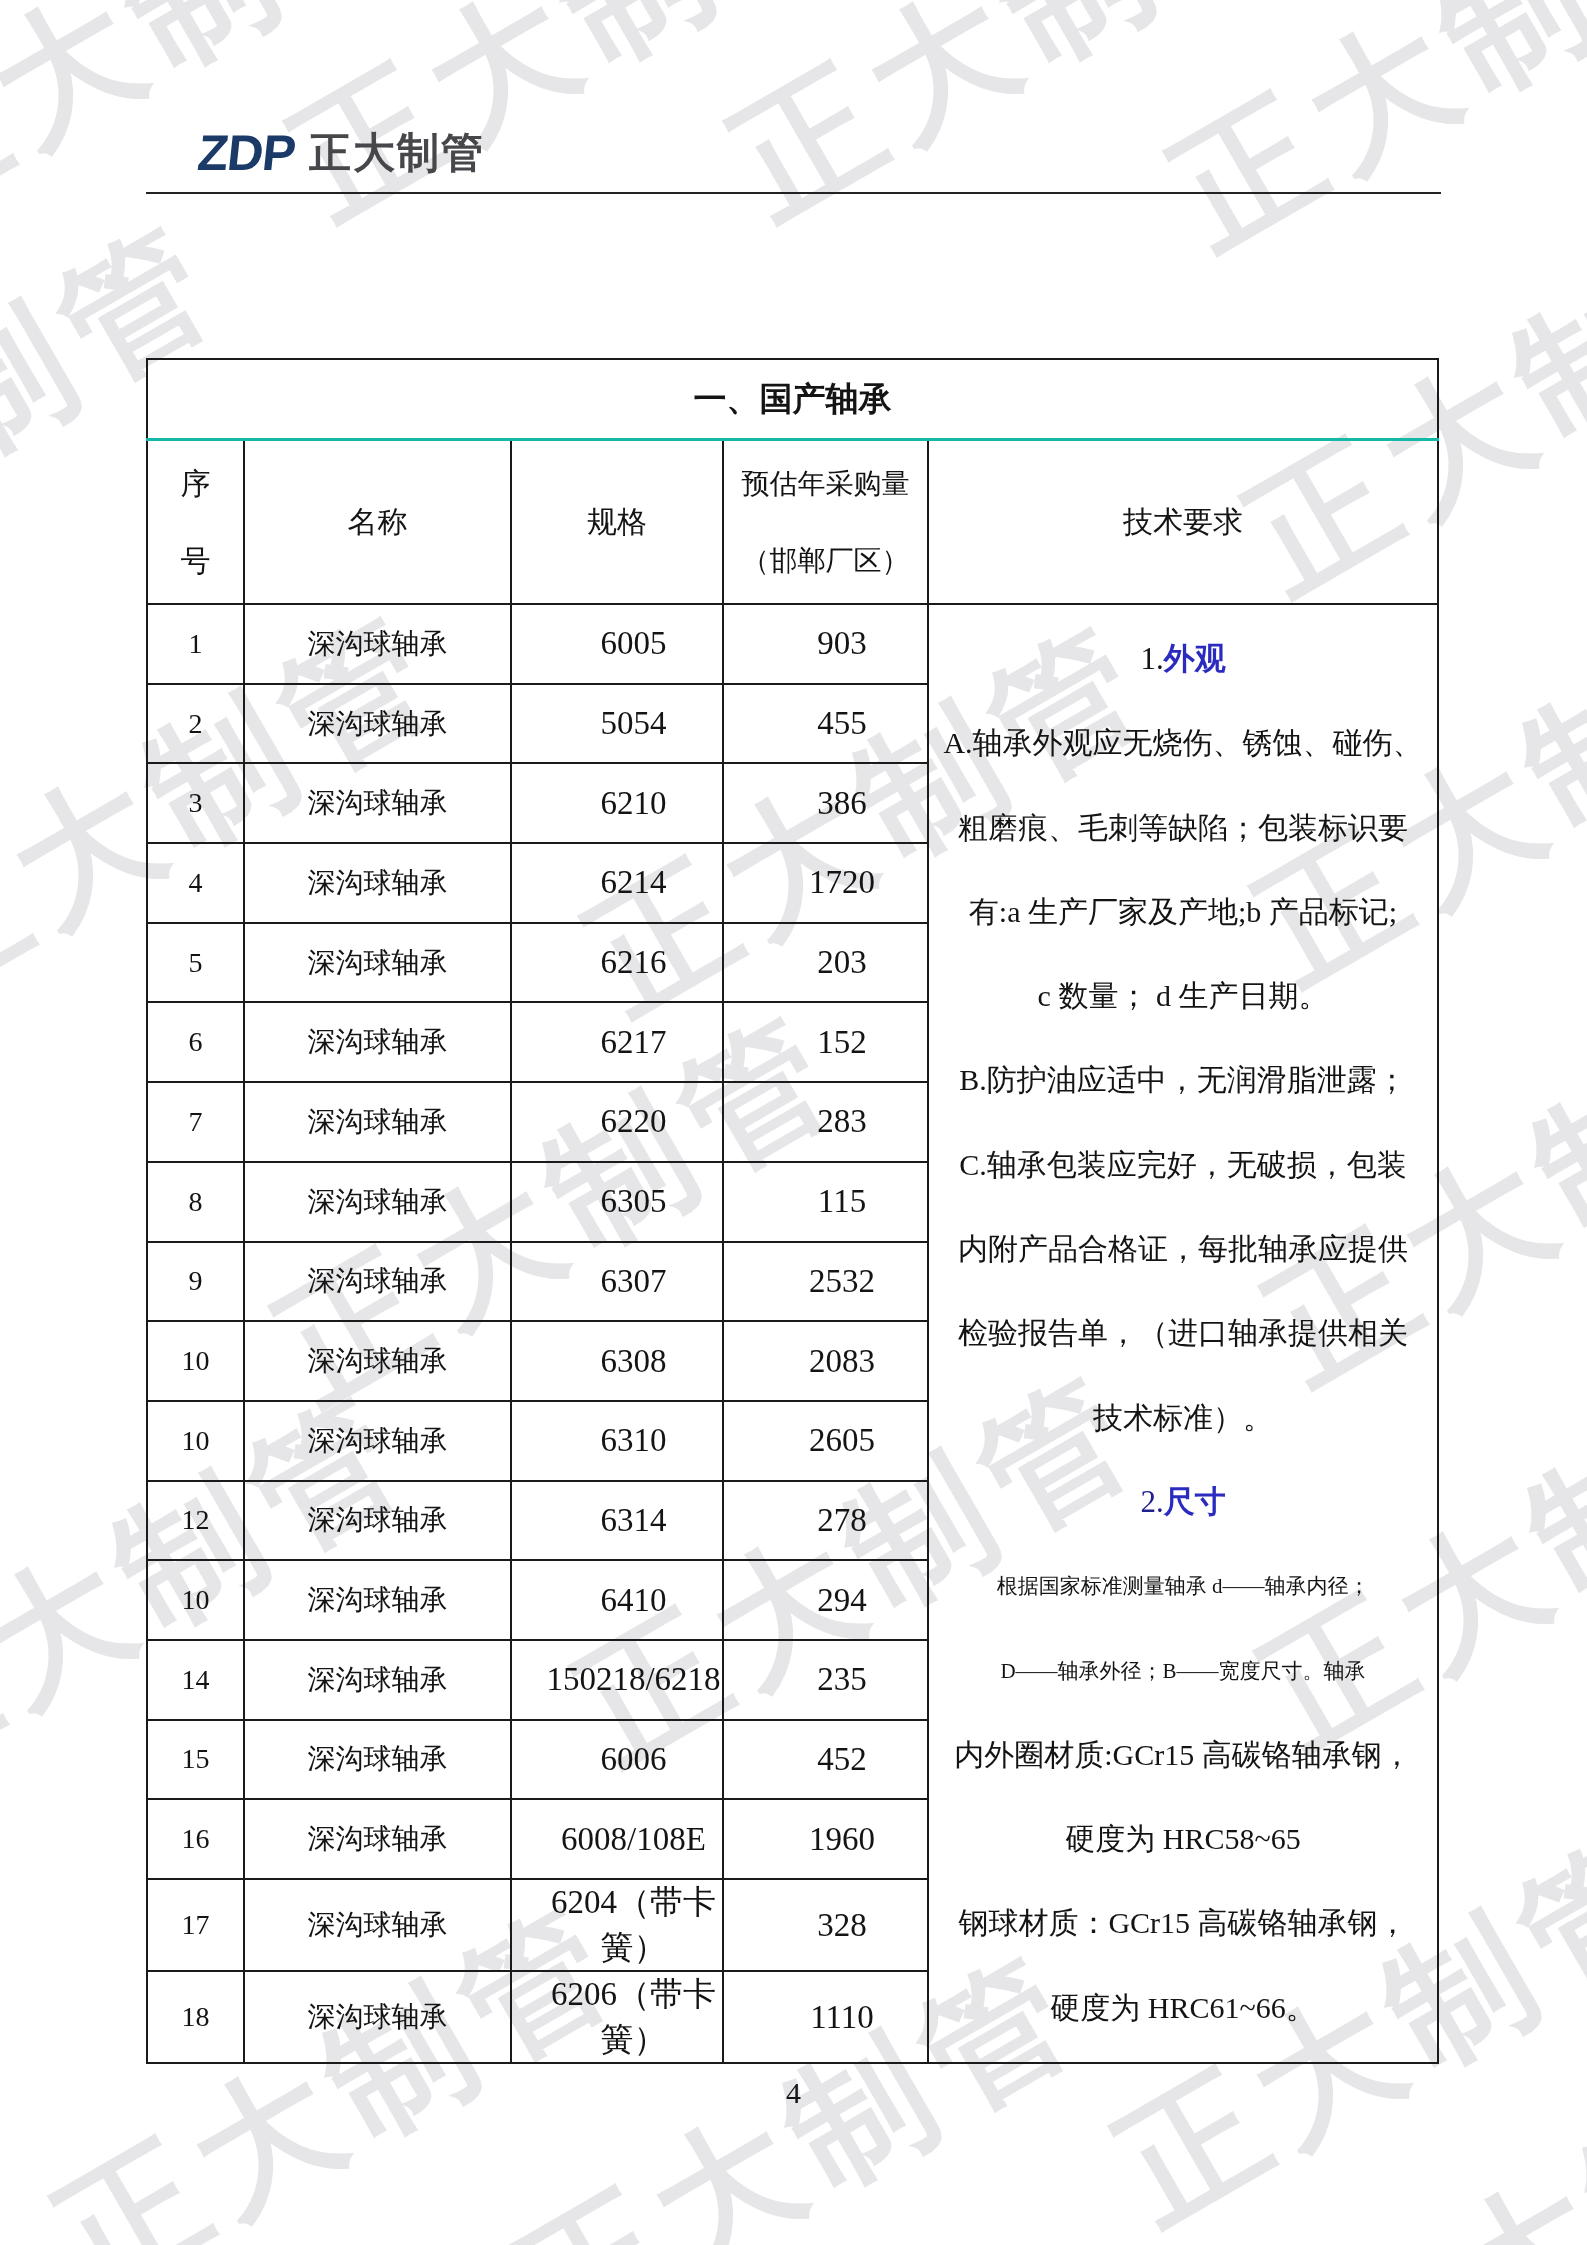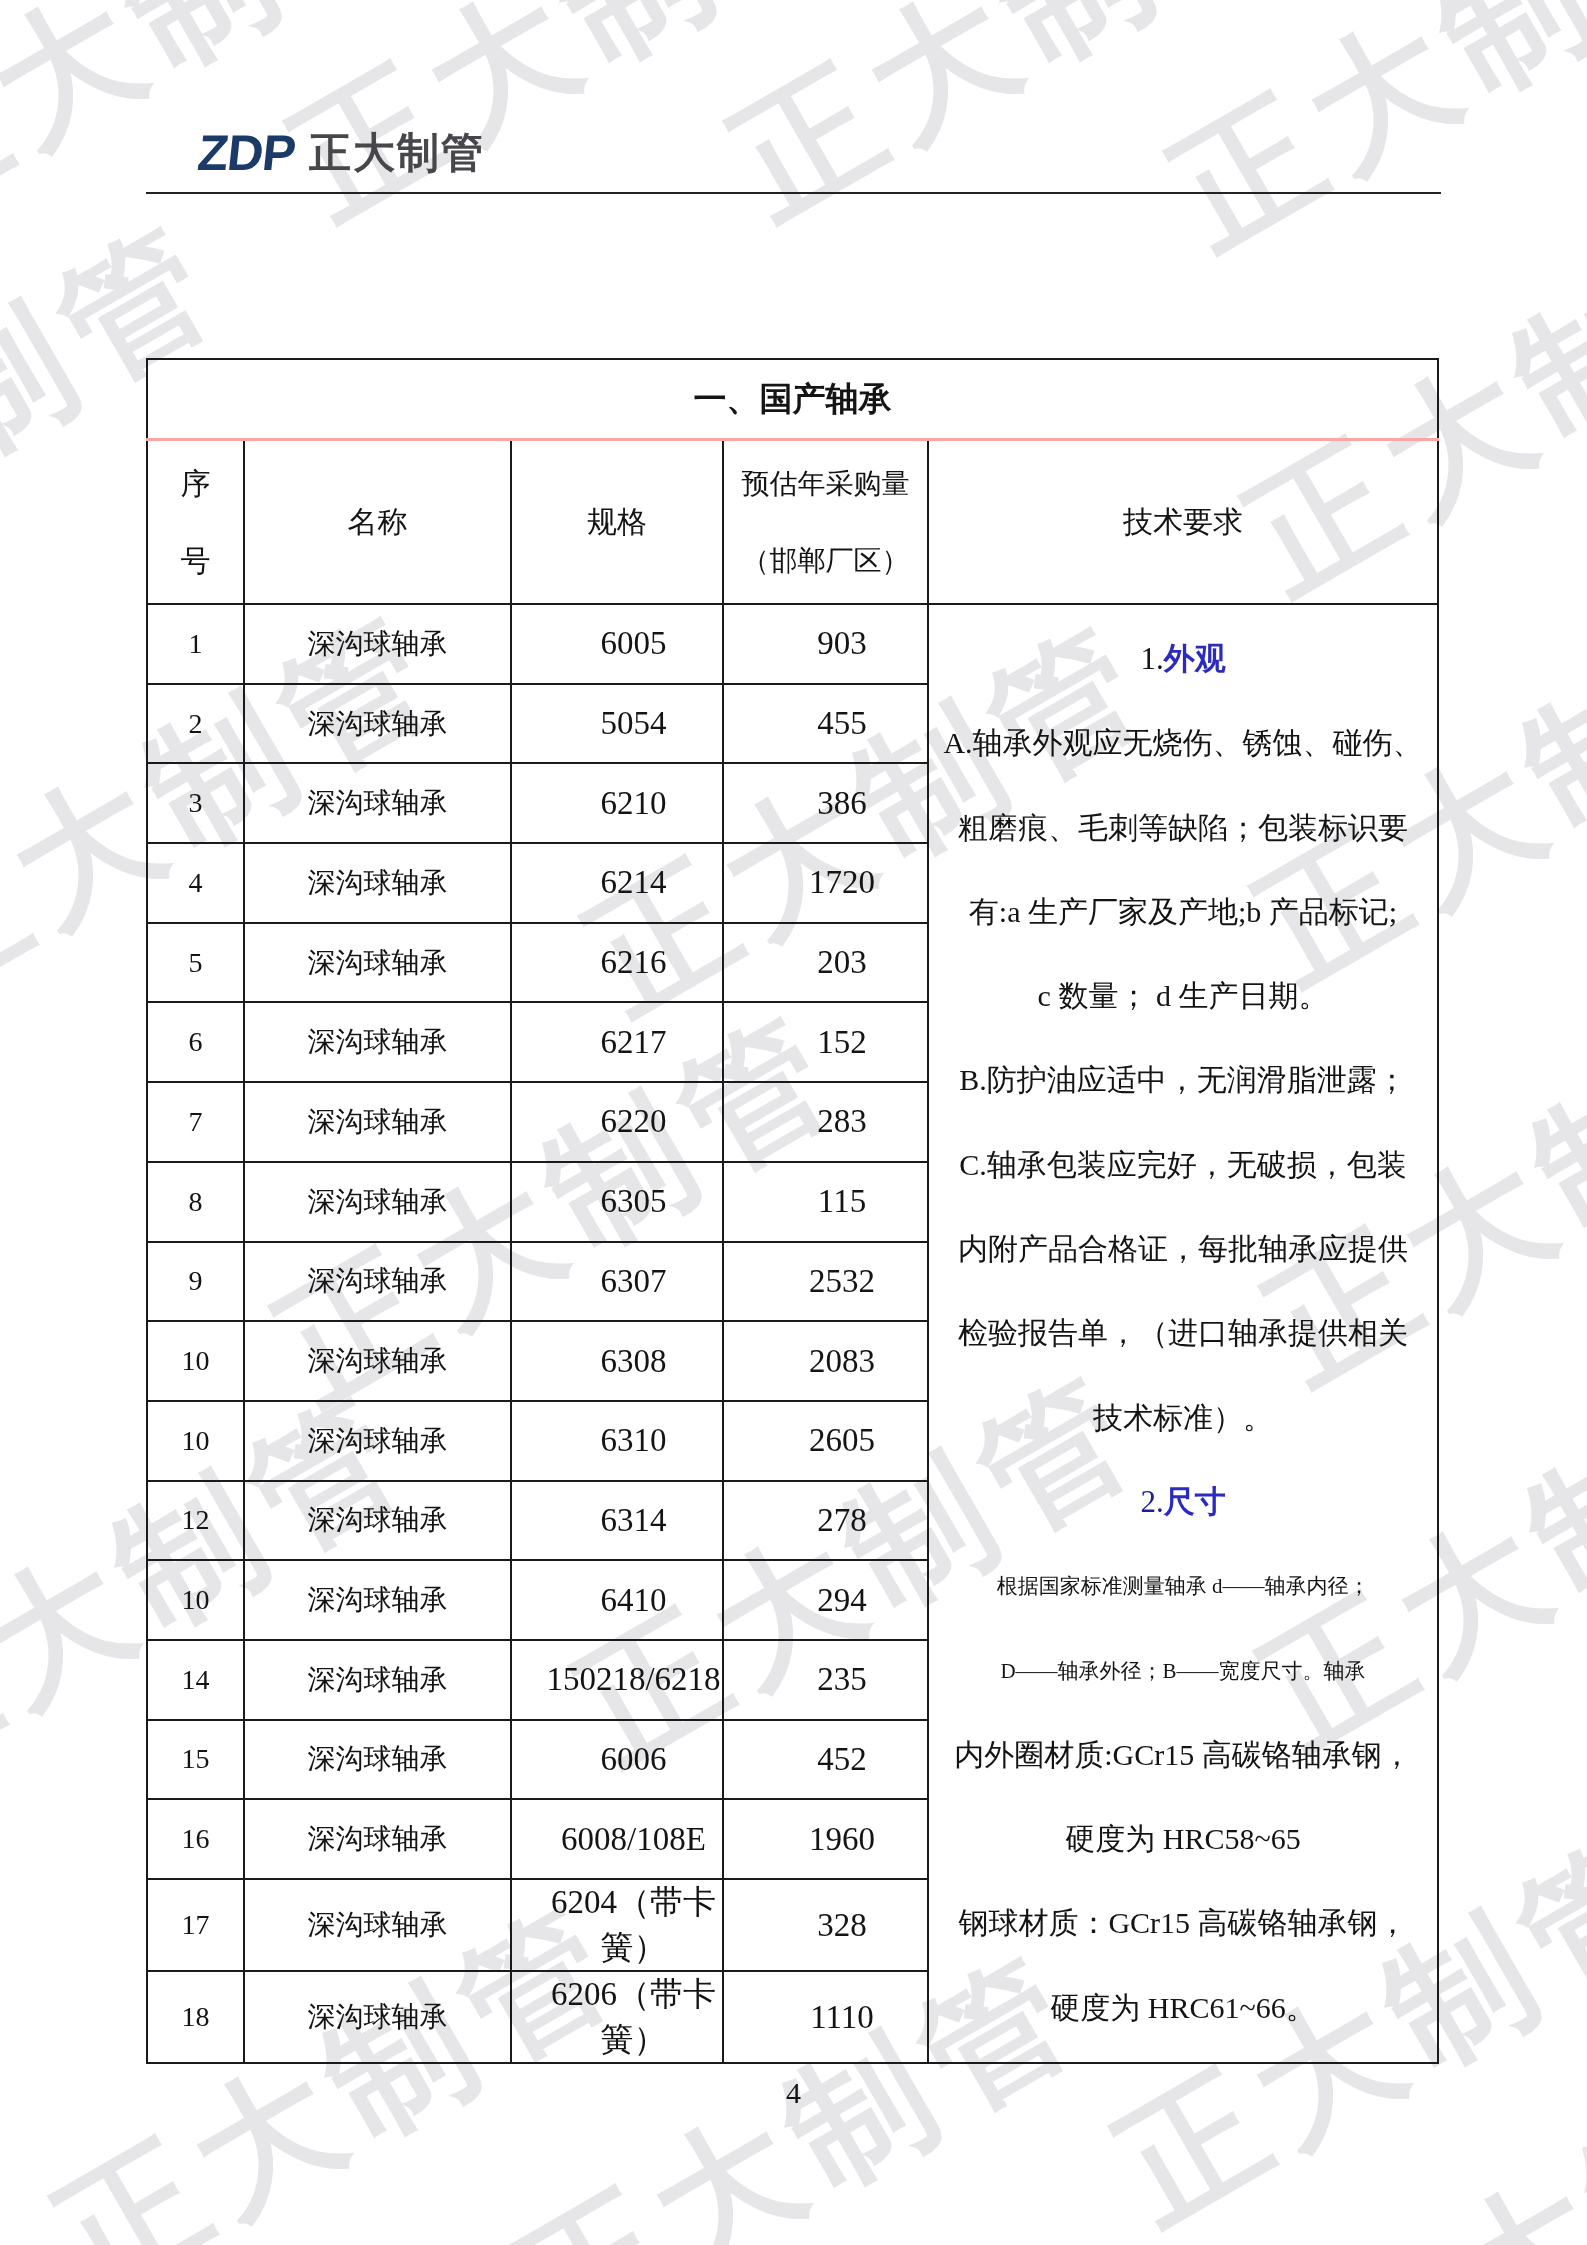--- a/index.html
+++ b/index.html
@@ -91,21 +91,21 @@
     border:2px solid #1a1a1a;
     text-align:center;
     vertical-align:middle;
     padding:0;
     overflow:hidden;
   }
   tr.banner-row td{
     height:78px;
     font-size:33px;
     font-weight:bold;
-    border-bottom:3px solid #fca5a5;
+    border-bottom:3px solid #14b8a6;
   }
   tr.head-row td{height:162px;font-size:30px;}
   tr.head-row .two-line div{line-height:77px;height:77px;}
   tr.head-row .qty-head{font-size:28px;}
   tbody.data tr{height:79.7px;}
   tbody.data td{font-size:28px;}
   tbody.data td.num{font-size:33px;padding-left:33px;}
   
   td.tech{
     vertical-align:top;

